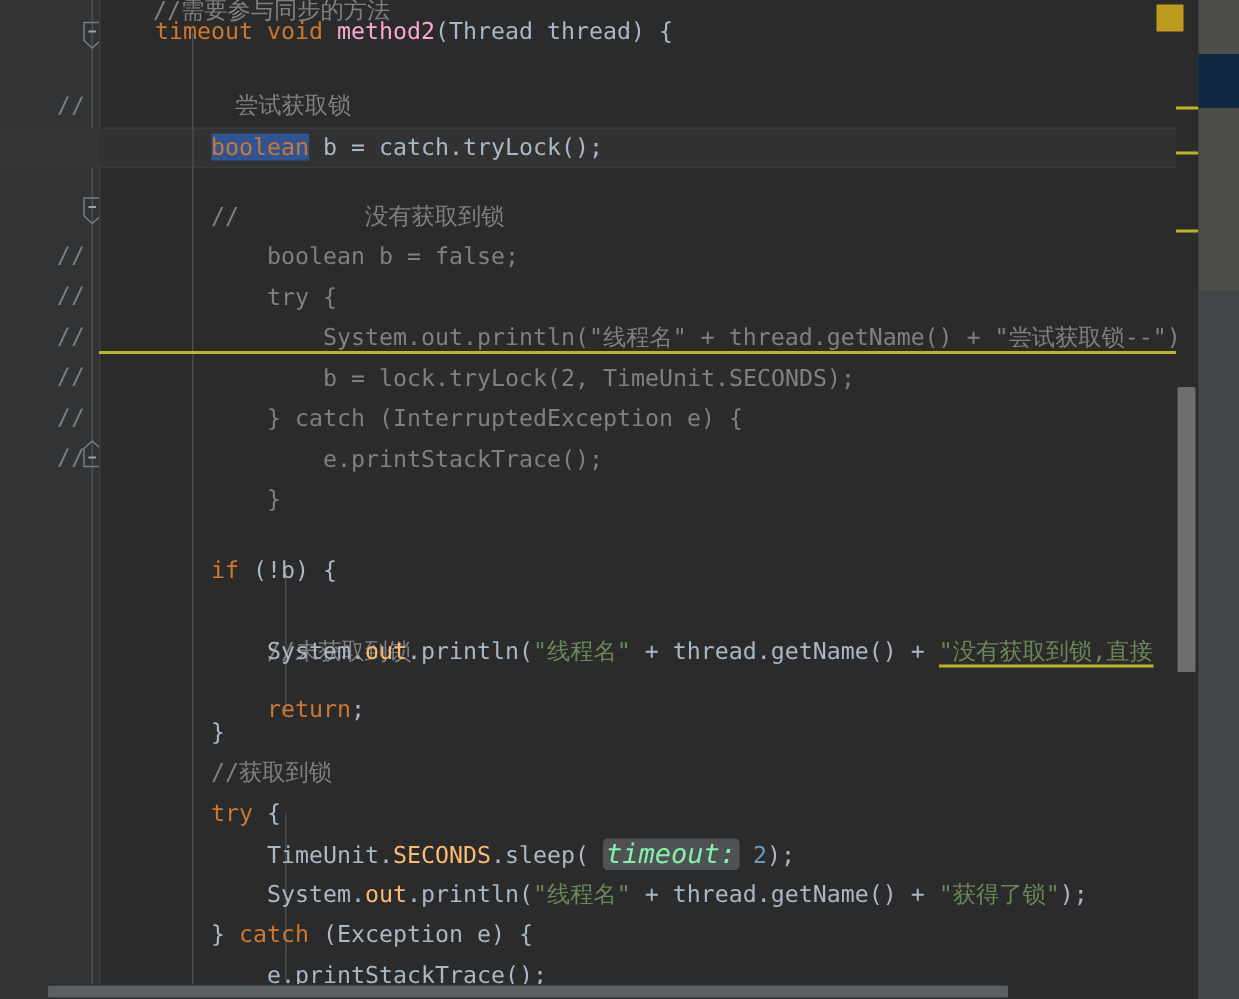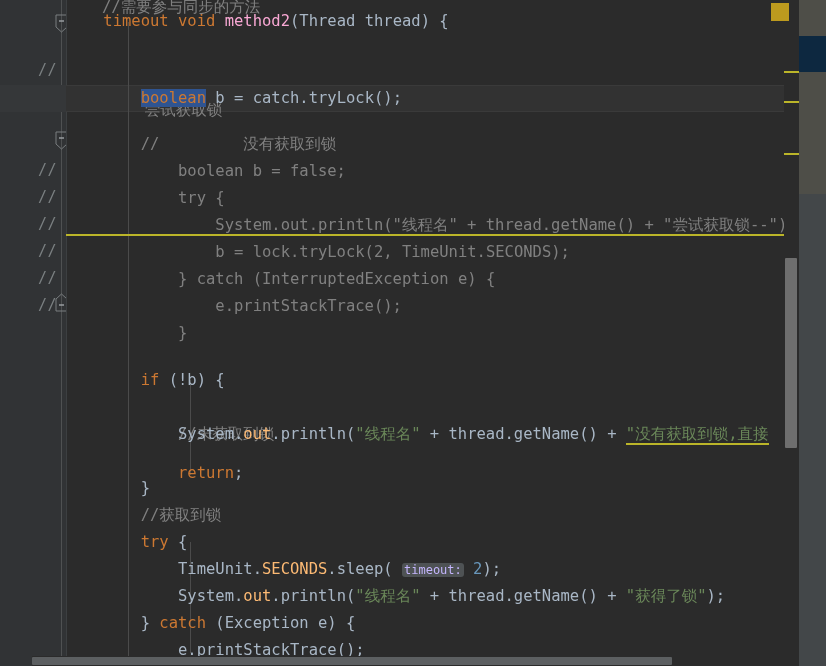--- a/index.html
+++ b/index.html
@@ -113,24 +113,25 @@
   .mth     { color: #f9a8d4; }
   .str     { color: #6a8759; }
   .num     { color: #6897bb; }
   .cmt     { color: #808080; }
   .fld     { color: #fdba74; }
   .ident   { color: #a9b7c6; }
   .punc    { color: #a9b7c6; }
   .sel     { background: #2f5491; color: #cc7832; }
   .hint {
     background: #4e5254;
-    color: #c4b5fd;
+    color: #86efac;
     border-radius: 3px;
     padding: 0 2px;
-    font-size: 12px;
+    font-size: 18px;
+    font-style: italic;
   }
   .squiggle {
     border-bottom: 2px solid #bbb529;
   }
 
   
   .marker-bar {
     position: absolute;
     left: 784px; top: 0;
     width: 15px; height: 666px;
@@ -246,21 +247,21 @@
   <div class="code-pane">
     <div class="pane-border"></div>
     <div id="code-dyn">
         <div class="current-line-hl" style="top: 85px;"></div>
         <div class="indent-guide" style="left: 62px; top: 22px; height: 644px;"></div>
         <div class="indent-guide" style="left: 124px; top: 380px; height: 95px;"></div>
         <div class="indent-guide" style="left: 124px; top: 542px; height: 95px;"></div>
         <div class="indent-guide" style="left: 124px; top: 623px; height: 30px;"></div>
         <div class="code-line" style="top: -6px; left: 36px;"><span class="cmt">//需要参与同步的方法</span></div>
         <div class="code-line" style="top: 8px; left: 0px;"><span class="kw">    timeout void </span><span class="mth">method2</span><span class="punc">(</span><span class="cls">Thread</span><span class="ident"> thread</span><span class="punc">) {</span></div>
-        <div class="code-line" style="top: 57px; left: 4px; margin-top: 40px;"><span class="cmt">        尝试获取锁</span></div>
+        <div class="code-line" style="top: 57px; left: 16px;"><span class="cmt">        尝试获取锁</span></div>
         <div class="code-line" style="top: 85px; left: 0px;"><span class="ident">        </span><span class="sel">boolean</span><span class="ident"> b </span><span class="punc">= </span><span class="ident">catch</span><span class="punc">.</span><span class="ident">tryLock</span><span class="punc">();</span></div>
         <div class="code-line" style="top: 131px; left: 0px;"><span class="cmt">        //         没有获取到锁</span></div>
         <div class="code-line" style="top: 158px; left: 0px;"><span class="cmt">            boolean b = false;</span></div>
         <div class="code-line" style="top: 185px; left: 0px;"><span class="cmt">            try {</span></div>
         <div class="code-line" style="top: 212px; left: 0px;"><span class="cmt squiggle">                System.out.println("线程名" + thread.getName() + "尝试获取锁--")</span></div>
         <div class="code-line" style="top: 239px; left: 0px;"><span class="cmt">                b = lock.tryLock(2, TimeUnit.SECONDS);</span></div>
         <div class="code-line" style="top: 266px; left: 0px;"><span class="cmt">            } catch (InterruptedException e) {</span></div>
         <div class="code-line" style="top: 293px; left: 0px;"><span class="cmt">                e.printStackTrace();</span></div>
         <div class="code-line" style="top: 320px; left: 0px;"><span class="cmt">            }</span></div>
         <div class="code-line" style="top: 367px; left: 0px;"><span class="kw">        if </span><span class="punc">(!b) {</span></div>

